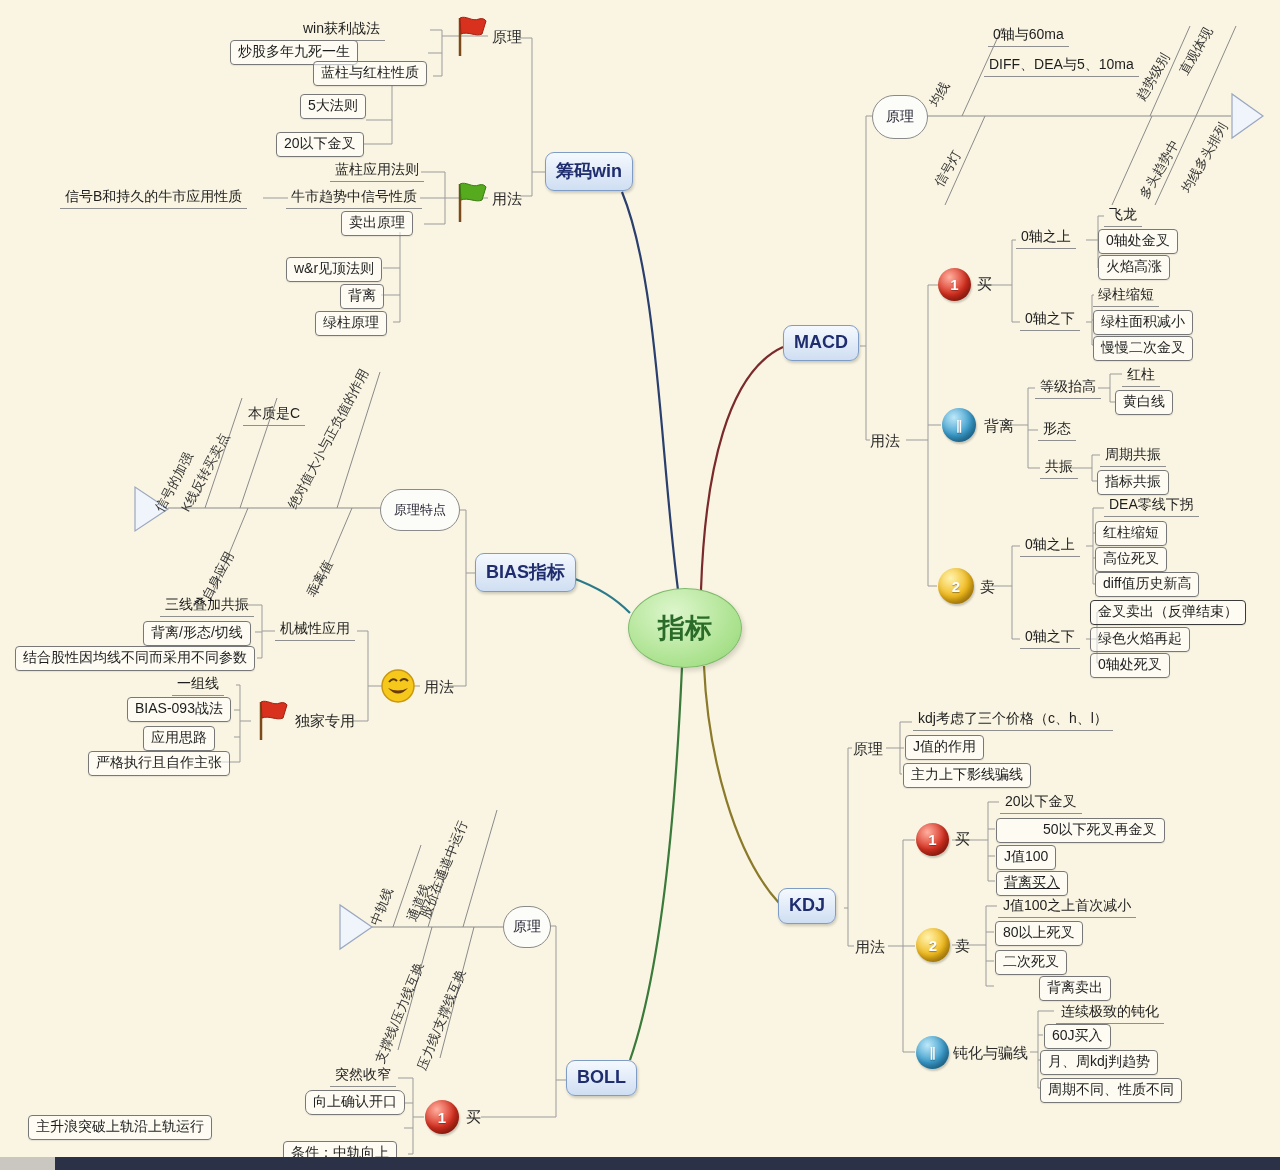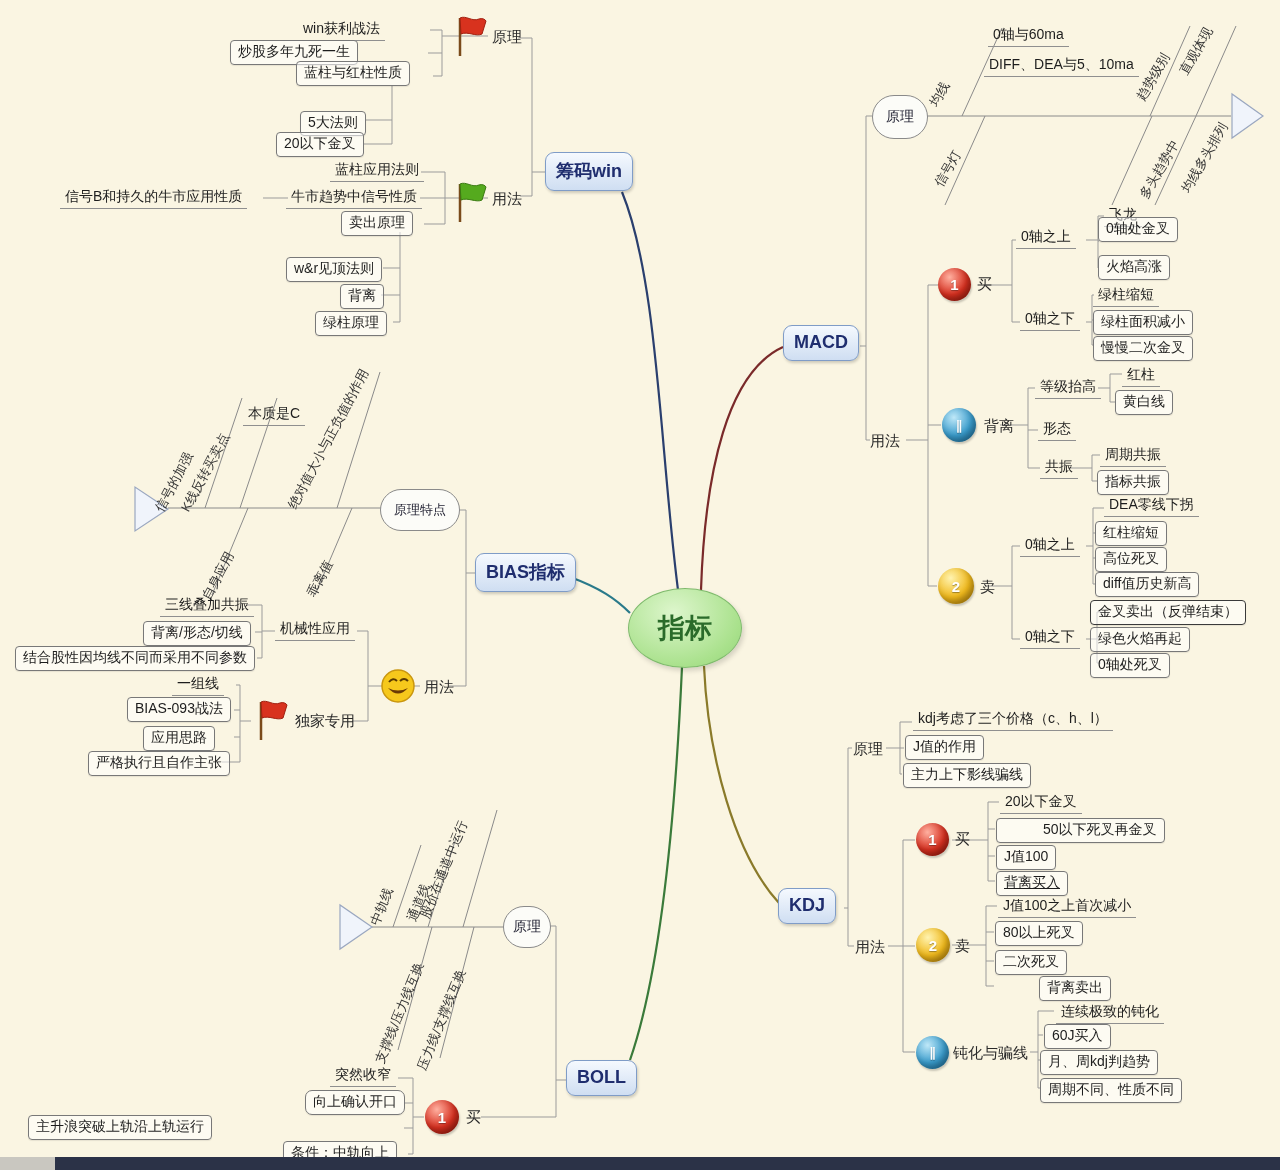--- a/index.html
+++ b/index.html
@@ -66,22 +66,22 @@
   <div class="pos topic" style="left:545px;top:152px;">筹码win</div>
   <div class="pos" style="left:452px;top:14px;z-index:3;">
     <svg width="36" height="44">
         <path d="M8,4 L8,42" stroke="#7a4a1a" stroke-width="2.5"></path>
     <path d="M8,4 C14,1 20,8 27,5 C30,4 33,5 34,7 L30,20 C24,23 16,17 9,20 Z" fill="#d8321e" stroke="#a02010"></path>
       </svg>
   </div>
   <div class="pos pl" style="left:492px;top:28px;">原理</div>
   <div class="pos ut" style="left:298px;top:20px;">win获利战法</div>
   <div class="pos bx" style="left:230px;top:40px;">炒股多年九死一生</div>
-  <div class="pos bx" style="left:296px;top:61px;">蓝柱与红柱性质</div>
-  <div class="pos bx" style="left:300px;top:111px;">5大法则</div>
+  <div class="pos bx" style="left:313px;top:61px;">蓝柱与红柱性质</div>
+  <div class="pos bx" style="left:300px;top:94px;">5大法则</div>
   <div class="pos bx" style="left:276px;top:132px;">20以下金叉</div>
   <div class="pos" style="left:452px;top:180px;z-index:3;">
     <svg width="36" height="44">
         <path d="M8,4 L8,42" stroke="#7a4a1a" stroke-width="2.5"></path>
     <path d="M8,4 C14,1 20,8 27,5 C30,4 33,5 34,7 L30,20 C24,23 16,17 9,20 Z" fill="#55aa1e" stroke="#3a7a12"></path>
       </svg>
   </div>
   <div class="pos pl" style="left:492px;top:190px;">用法</div>
   <div class="pos ut" style="left:330px;top:161px;">蓝柱应用法则</div>
   <div class="pos ut" style="left:286px;top:188px;">牛市趋势中信号性质</div>
@@ -100,21 +100,21 @@
   <div class="pos rot" style="left:1148px;top:86px;">趋势级别</div>
   <div class="pos rot" style="left:1191px;top:60px;">直观体现</div>
   <div class="pos rot" style="left:1151px;top:184px;">多头趋势中</div>
   <div class="pos rot" style="left:1193px;top:178px;">均线多头排列</div>
   <div class="pos pl" style="left:870px;top:432px;">用法</div>
 
   <div class="pos sphere sph-red" style="left:938px;top:268px;width:33px;height:33px;">1</div>
   <div class="pos pl" style="left:977px;top:275px;">买</div>
   <div class="pos ut" style="left:1016px;top:228px;">0轴之上</div>
   <div class="pos ut" style="left:1104px;top:206px;">飞龙</div>
-  <div class="pos bx" style="left:1098px;top:217px;">0轴处金叉</div>
+  <div class="pos bx" style="left:1098px;top:229px;">0轴处金叉</div>
   <div class="pos bx" style="left:1098px;top:255px;">火焰高涨</div>
   <div class="pos ut" style="left:1020px;top:310px;">0轴之下</div>
   <div class="pos ut" style="left:1093px;top:286px;">绿柱缩短</div>
   <div class="pos bx" style="left:1093px;top:310px;">绿柱面积减小</div>
   <div class="pos bx" style="left:1093px;top:336px;">慢慢二次金叉</div>
 
   <div class="pos sphere sph-blue" style="left:942px;top:408px;width:34px;height:34px;font-size:13px;">∥</div>
   <div class="pos pl" style="left:984px;top:417px;">背离</div>
   <div class="pos ut" style="left:1035px;top:378px;">等级抬高</div>
   <div class="pos ut" style="left:1122px;top:366px;">红柱</div>

